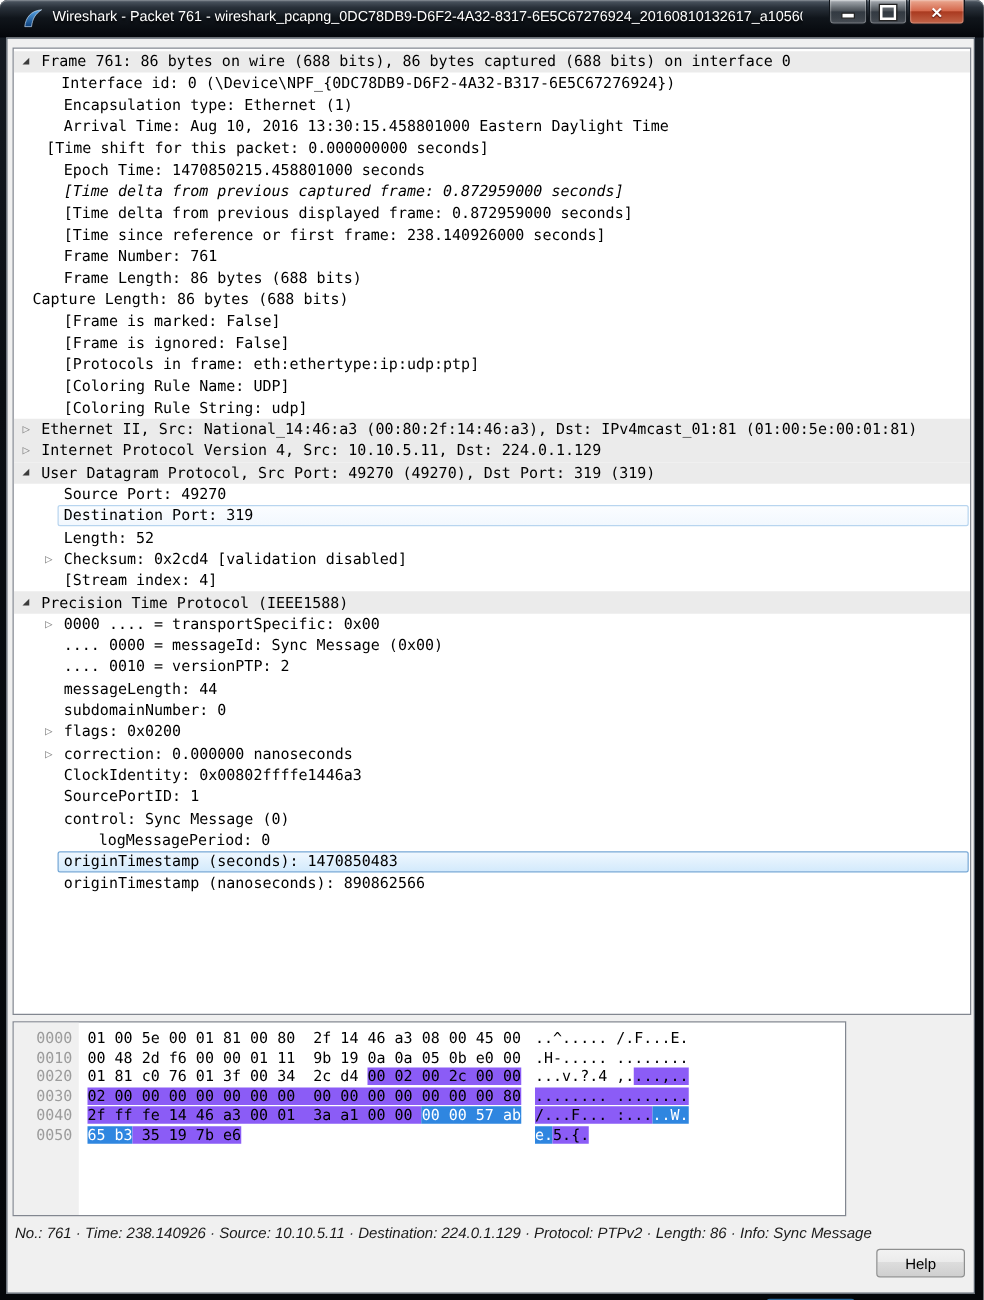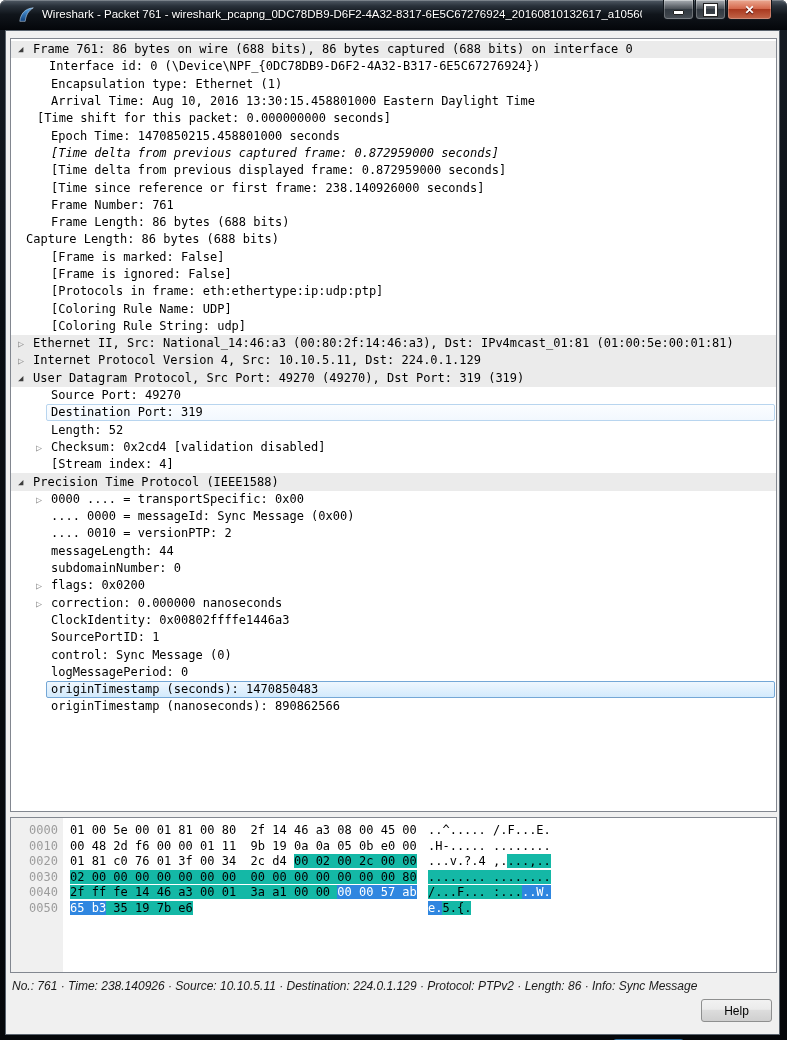--- a/index.html
+++ b/index.html
@@ -29,28 +29,28 @@
   .trow{display:flex;align-items:center;height:17.3px;white-space:pre;box-sizing:border-box;}
   .trow.group{background:#ebebeb;}
   .expander{display:inline-block;width:15px;flex:0 0 15px;text-align:left;font-size:9px;line-height:17px;color:#3c3c3c;}
   .expander.col{color:#8a8a8a;font-size:10px;}
   .ttext{flex:1;line-height:15px;}
   .trow.hover .ttext{margin:0 1px 0 -5px;padding-left:4px;border:1px solid #b8d5ef;border-radius:2px;
     background:linear-gradient(180deg,#fbfdff,#f2f8fe);height:15px;}
   .trow.selected .ttext{margin:0 1px 0 -5px;padding-left:4px;border:1px solid #74a7d6;border-radius:2px;
     background:linear-gradient(180deg,#eff7fe,#d3eafc);height:15px;}
   
-  .hex-panel{position:absolute;left:10px;top:817px;width:767px;height:156px;background:#fff;border:1px solid #828790;
+  .hex-panel{position:absolute;left:10px;top:817px;width:667px;height:156px;background:#fff;border:1px solid #828790;
     box-sizing:border-box;overflow:hidden;font-family:"DejaVu Sans Mono","Liberation Mono",monospace;font-size:12px;color:#000;padding-top:5px;}
   .hex-panel .strip{position:absolute;left:0;top:0;bottom:0;width:52px;background:#f0f0f0;}
   .hrow{position:relative;white-space:pre;height:15.6px;line-height:15.6px;}
   .off{display:inline-block;width:59px;padding-left:18px;box-sizing:border-box;color:#9c9c9c;}
   .hx{display:inline-block;width:350px;}
   .asc{display:inline-block;padding-left:8px;}
-  .s1{background:#14b8a6;}
+  .s1{background:#8b5cf6;}
   .s2{background:#2f86e0;color:#fff;}
   
   .statusline{position:absolute;left:12px;top:979px;font-size:12px;font-style:italic;color:#1a1a1a;white-space:nowrap;}
   .btn{position:absolute;top:999px;width:71px;height:23px;border-radius:3px;font-family:"Liberation Sans",sans-serif;
     font-size:12px;color:#000;display:flex;align-items:center;justify-content:center;box-sizing:border-box;cursor:default;
     background:linear-gradient(180deg,#f2f2f2,#ebebeb 45%,#dddddd 46%,#cfcfcf);}
   .btn.default{left:613px;border:1px solid #2a6a9c;box-shadow:inset 0 0 0 2px #6fc7ef;margin-top:40px;}
   .btn.normal{left:701px;border:1px solid #8e8f8f;}
 </style>
 </head>
@@ -114,21 +114,21 @@
       <div class="trow" style="padding-left: 25px;"><span class="expander col">▷</span><span class="ttext">0000 .... = transportSpecific: 0x00</span></div>
       <div class="trow" style="padding-left: 25px;"><span class="expander"></span><span class="ttext">.... 0000 = messageId: Sync Message (0x00)</span></div>
       <div class="trow" style="padding-left: 25px;"><span class="expander"></span><span class="ttext">.... 0010 = versionPTP: 2</span></div>
       <div class="trow" style="padding-left: 25px;"><span class="expander"></span><span class="ttext">messageLength: 44</span></div>
       <div class="trow" style="padding-left: 25px;"><span class="expander"></span><span class="ttext">subdomainNumber: 0</span></div>
       <div class="trow" style="padding-left: 25px;"><span class="expander col">▷</span><span class="ttext">flags: 0x0200</span></div>
       <div class="trow" style="padding-left: 25px;"><span class="expander col">▷</span><span class="ttext">correction: 0.000000 nanoseconds</span></div>
       <div class="trow" style="padding-left: 25px;"><span class="expander"></span><span class="ttext">ClockIdentity: 0x00802ffffe1446a3</span></div>
       <div class="trow" style="padding-left: 25px;"><span class="expander"></span><span class="ttext">SourcePortID: 1</span></div>
       <div class="trow" style="padding-left: 25px;"><span class="expander"></span><span class="ttext">control: Sync Message (0)</span></div>
-      <div class="trow" style="padding-left: 25px;"><span class="expander"></span><span class="ttext">logMessagePeriod: 0</span></div>
+      <div class="trow" style="padding-left: 25px; margin-left: 28px;"><span class="expander"></span><span class="ttext">logMessagePeriod: 0</span></div>
       <div class="trow selected" style="padding-left: 25px;"><span class="expander"></span><span class="ttext">originTimestamp (seconds): 1470850483</span></div>
       <div class="trow" style="padding-left: 25px;"><span class="expander"></span><span class="ttext">originTimestamp (nanoseconds): 890862566</span></div>
     </div>
 
   <div class="hex-panel">
     <div class="strip"></div>
     <div style="position:relative;">
         <div class="hrow"><span class="off">0000</span><span class="hx"><span class="s0">01 00 5e 00 01 81 00 80  2f 14 46 a3 08 00 45 00</span></span><span class="asc"><span class="s0">..^..... /.F...E.</span></span></div>
         <div class="hrow"><span class="off">0010</span><span class="hx"><span class="s0">00 48 2d f6 00 00 01 11  9b 19 0a 0a 05 0b e0 00</span></span><span class="asc"><span class="s0">.H-..... ........</span></span></div>
         <div class="hrow"><span class="off">0020</span><span class="hx"><span class="s0">01 81 c0 76 01 3f 00 34  2c d4 </span><span class="s1">00 02 00 2c 00 00</span></span><span class="asc"><span class="s0">...v.?.4 ,.</span><span class="s1">...,..</span></span></div>

